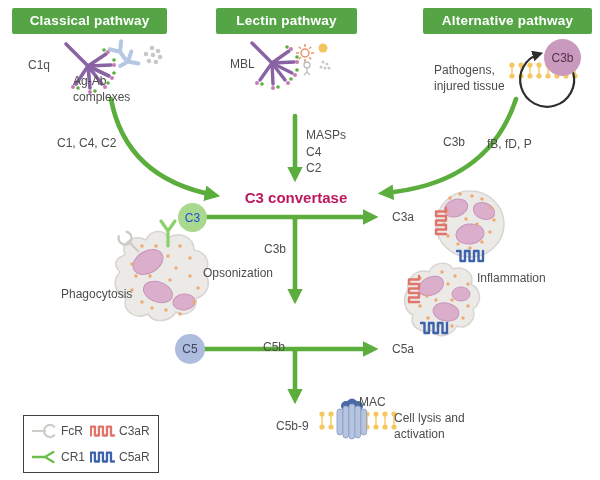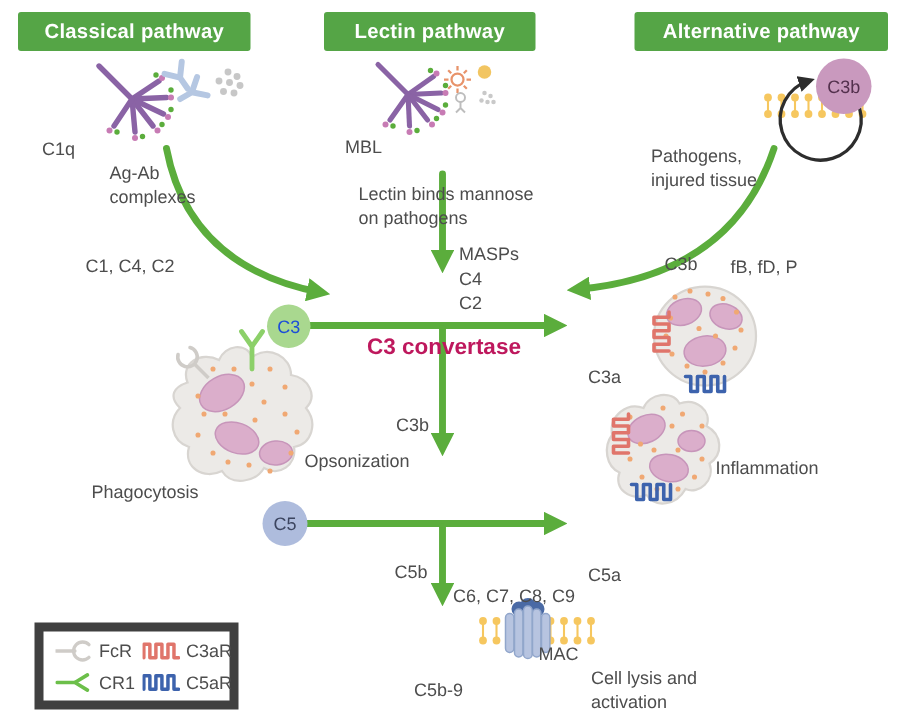--- a/index.html
+++ b/index.html
@@ -1,30 +1,30 @@
 <!DOCTYPE html>
 <html><head>
 <meta charset="utf-8">
 <style>
   html,body{margin:0;padding:0;background:#fff;}
   .stage{position:relative;width:600px;height:480px;background:#ffffff;
          font-family:"Liberation Sans",sans-serif;color:#4d4d4d;overflow:hidden;}
   svg{position:absolute;left:0;top:0;}
   .hdr{position:absolute;height:26px;line-height:26px;background:#55a546;color:#ffffff;
        font-size:13.5px;font-weight:bold;text-align:center;border-radius:2px;letter-spacing:.2px;}
-  .lbl{position:absolute;font-size:12px;line-height:15px;color:#4d4d4d;white-space:nowrap;margin-top:34px;}
+  .lbl{position:absolute;font-size:12px;line-height:15px;color:#4d4d4d;white-space:nowrap;}
   .wrap{white-space:normal;line-height:16px;}
   .bold{font-weight:bold;font-size:15px;color:#be185d;}
   .ctr{text-align:center;}
   .circle{position:absolute;border-radius:50%;display:flex;align-items:center;
           justify-content:center;font-size:12px;font-weight:bold;}
   .c3{background:#a9d88f;color:#1d4ed8;}
   .c5{background:#aebcdd;color:#3c4560;}
   .c3b{background:#c999be;color:#53304d;}
-  .legend{position:absolute;left:23px;top:415px;width:136px;height:58px;border:6px solid #404040;
+  .legend{position:absolute;left:23px;top:415px;width:136px;height:58px;border:1px solid #404040;
           background:#fff;display:grid;grid-template-columns:58px 1fr;grid-template-rows:1fr 1fr;
           align-items:center;padding:2px 6px 2px 8px;box-sizing:border-box;}
   .leg-item{display:flex;align-items:center;gap:4px;font-size:12px;}
   .leg-item svg{position:static;flex:0 0 auto;}
 </style>
 </head>
 <body>
 
 <div class="stage">
 
@@ -338,42 +338,40 @@
 
   <div class="hdr" style="left:12px;top:8px;width:155px;">Classical pathway</div>
   <div class="hdr" style="left:216px;top:8px;width:141px;">Lectin pathway</div>
   <div class="hdr" style="left:423px;top:8px;width:169px;">Alternative pathway</div>
 
   <div class="lbl" style="left:28px;top:58px;">C1q</div>
   <div class="lbl wrap" style="left:73px;top:73px;width:80px;">Ag-Ab complexes</div>
   <div class="lbl" style="left:57px;top:136px;">C1, C4, C2</div>
 
   <div class="lbl" style="left:230px;top:57px;">MBL</div>
-  <div class="lbl wrap" style="left:239px;top:87px;width:124px;">Lectin binds mannose on pathogens</div>
   <div class="lbl" style="left:306px;top:128px;">MASPs</div>
   <div class="lbl" style="left:306px;top:145px;">C4</div>
   <div class="lbl" style="left:306px;top:161px;">C2</div>
 
   <div class="lbl wrap" style="left:434px;top:62px;width:84px;">Pathogens, injured tissue</div>
   <div class="circle c3b" style="left:544px;top:39px;width:37px;height:37px;font-weight:normal;">C3b</div>
   <div class="lbl" style="left:443px;top:135px;">C3b</div>
   <div class="lbl" style="left:487px;top:137px;">fB, fD, P</div>
 
   <div class="lbl bold ctr" style="left:236px;top:190px;width:120px;">C3 convertase</div>
   <div class="circle c3" style="left:178px;top:203px;width:29px;height:29px;font-weight:normal;">C3</div>
   <div class="lbl" style="left:392px;top:210px;">C3a</div>
   <div class="lbl" style="left:264px;top:242px;">C3b</div>
   <div class="lbl" style="left:203px;top:266px;">Opsonization</div>
   <div class="lbl" style="left:61px;top:287px;">Phagocytosis</div>
   <div class="lbl" style="left:477px;top:271px;">Inflammation</div>
 
   <div class="circle c5" style="left:175px;top:334px;width:30px;height:30px;font-weight:normal;">C5</div>
   <div class="lbl" style="left:392px;top:342px;">C5a</div>
   <div class="lbl" style="left:263px;top:340px;">C5b</div>
-  <div class="lbl" style="left:302px;top:356px;">C6, C7, C8, C9</div>
   <div class="lbl" style="left:276px;top:419px;">C5b-9</div>
   <div class="lbl" style="left:359px;top:395px;">MAC</div>
   <div class="lbl wrap" style="left:394px;top:410px;width:90px;">Cell lysis and activation</div>
 
   <div class="legend">
     <div class="leg-item">
       <svg width="25" height="16" viewBox="0 0 27 16">
         <g stroke="#cfccc8" stroke-width="2.4" fill="none" stroke-linecap="round">
           <path d="M0,8 H14"></path>
             <g transform="translate(19.5,8)">

